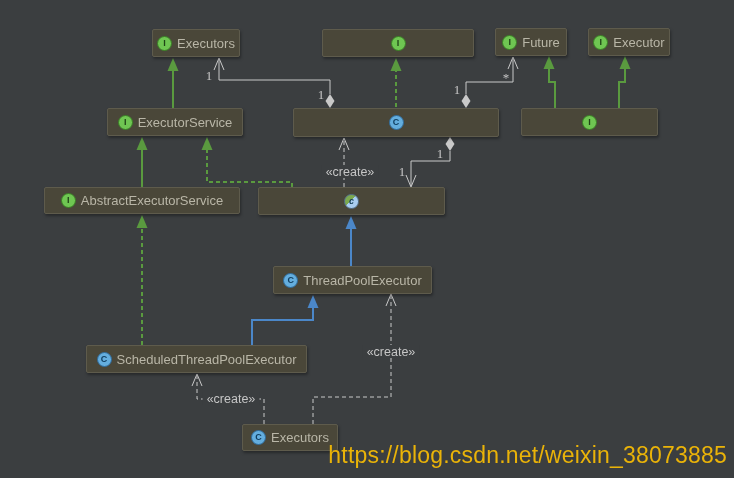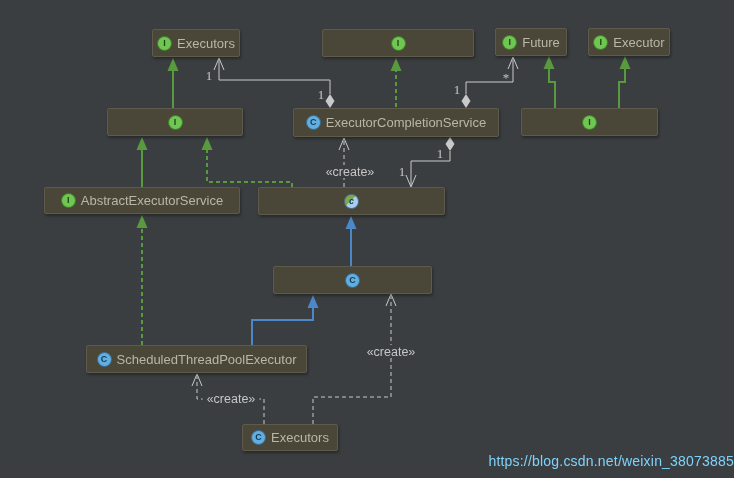--- a/index.html
+++ b/index.html
@@ -34,22 +34,22 @@
     background:#6fc652;border:1px solid #3a7d26;color:#1f4416;
   }
   .icon.class{
     background:#64aede;border:1px solid #2f6b9b;color:#0e3c5e;
   }
   .icon.abstract-class{
     background:linear-gradient(135deg,#7ca94f 0%,#7ca94f 43%,#a9cef1 43%,#a9cef1 100%);
     border:1px solid #56748f;color:#123c55;font-style:italic;
   }
   .watermark{
-    position:absolute;right:0;bottom:9px;
-    color:#7dd3fc;font-size:14px;letter-spacing:.2px;
+    position:absolute;right:7px;bottom:9px;
+    color:#eab308;font-size:23px;letter-spacing:.2px;
   }
 </style>
 </head>
 <body>
 
 <div class="canvas">
   <svg class="edges" viewBox="0 0 734 478" width="734" height="478" xmlns="http://www.w3.org/2000/svg">
       <g>
         <polyline points="173,108 173,71" fill="none" stroke="#5a9a3f" stroke-width="2" stroke-dasharray="none"></polyline>
         <polygon points="173,58 167.5,71 178.5,71" fill="#5a9a3f" stroke="none"></polygon>
@@ -137,37 +137,38 @@
       <div class="node" style="left: 495px; top: 28px; width: 72px; height: 28px;">
         <span class="icon interface">I</span>
         <span>Future</span>
       </div>
       <div class="node" style="left: 588px; top: 28px; width: 82px; height: 28px;">
         <span class="icon interface">I</span>
         <span>Executor</span>
       </div>
       <div class="node" style="left: 107px; top: 108px; width: 136px; height: 28px;">
         <span class="icon interface">I</span>
+        <span>ExecutorService</span>
       </div>
       <div class="node" style="left: 293px; top: 108px; width: 206px; height: 29px;">
         <span class="icon class">C</span>
-        <span>ExecutorCompletionService</span>
       </div>
       <div class="node" style="left: 521px; top: 108px; width: 137px; height: 28px;">
         <span class="icon interface">I</span>
       </div>
       <div class="node" style="left: 44px; top: 187px; width: 196px; height: 27px;">
         <span class="icon interface">I</span>
         <span>AbstractExecutorService</span>
       </div>
       <div class="node" style="left: 258px; top: 187px; width: 187px; height: 28px;">
         <span class="icon abstract-class">c</span>
       </div>
       <div class="node" style="left: 273px; top: 266px; width: 159px; height: 28px;">
         <span class="icon class">C</span>
+        <span>ThreadPoolExecutor</span>
       </div>
       <div class="node" style="left: 86px; top: 345px; width: 221px; height: 28px;">
         <span class="icon class">C</span>
         <span>ScheduledThreadPoolExecutor</span>
       </div>
       <div class="node" style="left: 242px; top: 424px; width: 96px; height: 27px;">
         <span class="icon class">C</span>
         <span>Executors</span>
       </div>
     </div>

